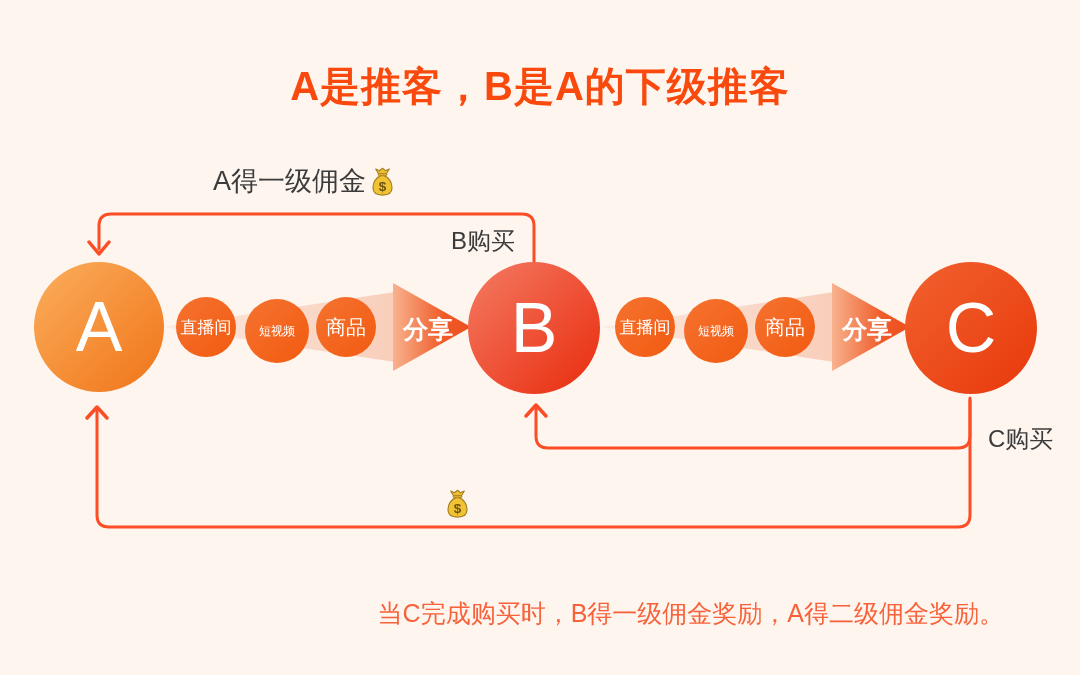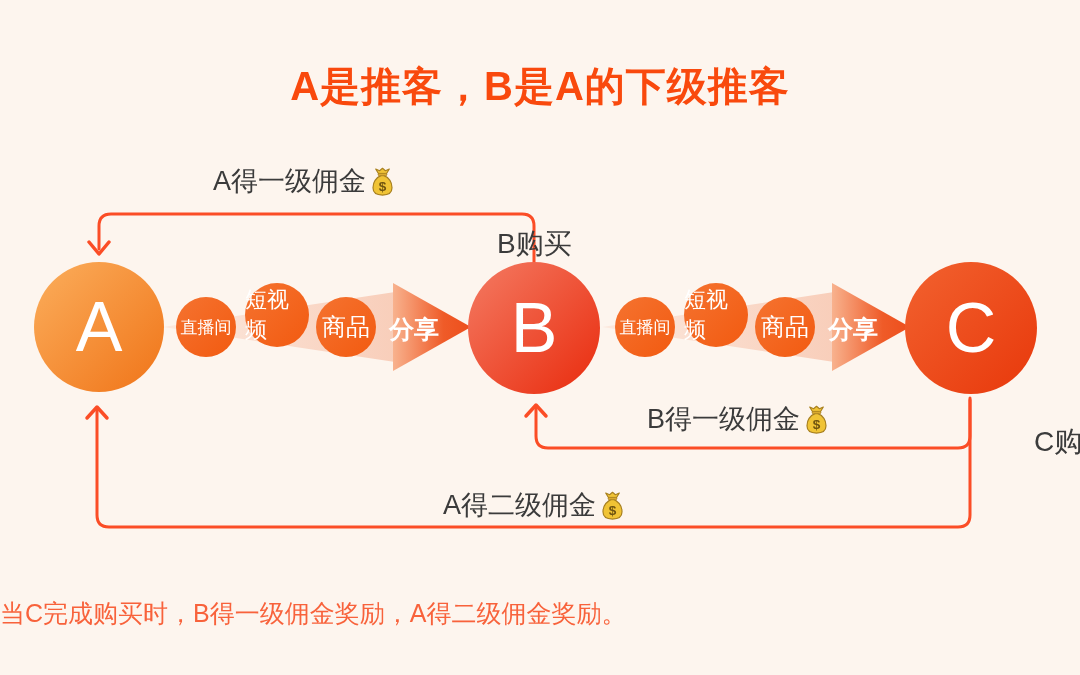--- a/index.html
+++ b/index.html
@@ -2,21 +2,21 @@
 <html><head>
 <meta charset="utf-8">
 <style>
   html,body{margin:0;padding:0;}
   body{background:#FDF5EE;font-family:"Liberation Sans","DejaVu Sans",sans-serif;}
   .canvas{position:relative;width:1080px;height:675px;background:#FDF5EE;overflow:hidden;}
 
   .title{position:absolute;top:52px;left:0;width:1080px;text-align:center;
          font-size:40px;font-weight:bold;color:#F9490D;letter-spacing:1px;margin-top:7px;}
 
-  .caption{position:absolute;top:597px;left:0;width:1004px;text-align:left;
+  .caption{position:absolute;top:597px;left:0;width:1004px;text-align:right;
            font-size:25px;color:#F8623B;}
 
   .connector-svg{position:absolute;left:0;top:0;width:1080px;height:675px;}
 
   .node{position:absolute;border-radius:50%;display:flex;align-items:center;justify-content:center;
         color:#fff;font-weight:500;}
   .node-a{left:34px;top:262px;width:130px;height:130px;font-size:70px;
           background:linear-gradient(135deg,#FBAE5C 0%,#F07418 100%);}
   .node-b{left:468px;top:262px;width:132px;height:132px;font-size:70px;
           background:linear-gradient(135deg,#F47B63 0%,#E92B0D 100%);}
@@ -28,28 +28,28 @@
   .flow-group.g2{left:602px;}
   .flow-band{position:absolute;left:0;top:0;width:310px;height:92px;
              background:linear-gradient(90deg,#FCE9DE 0%,#F7C5AE 100%);
              clip-path:polygon(0 50%,77% 11%,77% 89%);}
   .flow-arrowhead{position:absolute;left:230px;top:2px;width:78px;height:88px;
              background:linear-gradient(90deg,#F8B28E 0%,#EF5B28 65%,#ED4E1C 100%);
              clip-path:polygon(0 0,100% 50%,0 100%);}
   .step-circle{position:absolute;border-radius:50%;display:flex;align-items:center;justify-content:center;
              color:#fff;font-weight:normal;background:linear-gradient(135deg,#F57330 0%,#F25A10 100%);}
   .step-1{left:13px;top:16px;width:60px;height:60px;font-size:17px;}
-  .step-2{left:82px;top:2px;width:64px;height:64px;font-size:22px;}
-  .step-3{left:153px;top:16px;width:60px;height:60px;font-size:24px;text-align:right;}
-  .share-label{position:absolute;left:226px;top:32px;width:64px;text-align:left;
+  .step-2{left:82px;top:18px;width:64px;height:64px;font-size:12px;}
+  .step-3{left:153px;top:16px;width:60px;height:60px;font-size:20px;text-align:right;}
+  .share-label{position:absolute;left:226px;top:32px;width:64px;text-align:right;
              color:#fff;font-weight:bold;font-size:25px;}
 
   .annot{position:absolute;display:flex;align-items:center;gap:2px;
          color:#3B3B3B;font-size:27px;white-space:nowrap;}
-  .annot.small{font-size:28px;margin-left:46px;}
+  .annot.small{font-size:24px;}
   .money-bag{width:29px;height:32px;flex:0 0 auto;}
 
   .a-first{left:213px;top:163px;}
   .b-buy{left:451px;top:225px;}
   .b-first{left:647px;top:401px;}
   .c-buy{left:988px;top:423px;}
   .a-second{left:443px;top:487px;}
 </style>
 </head>
 <body>
@@ -104,33 +104,26 @@
     <span>A得一级佣金</span>
     <svg class="money-bag" viewBox="0 0 32 34">
         <use href="#moneybag"></use>
       </svg>
   </div>
 
   <div class="annot small b-buy">
     <span>B购买</span>
   </div>
 
-  <div class="annot b-first">
-    <span>B得一级佣金</span>
-    <svg class="money-bag" viewBox="0 0 32 34">
-        <use href="#moneybag"></use>
-      </svg>
-  </div>
 
   <div class="annot small c-buy">
     <span>C购买</span>
   </div>
 
   <div class="annot a-second">
-    <span>A得二级佣金</span>
     <svg class="money-bag" viewBox="0 0 32 34">
         <use href="#moneybag"></use>
       </svg>
   </div>
 
   <div class="caption">当C完成购买时，B得一级佣金奖励，A得二级佣金奖励。</div>
 
 </div>
 
 </body></html>

